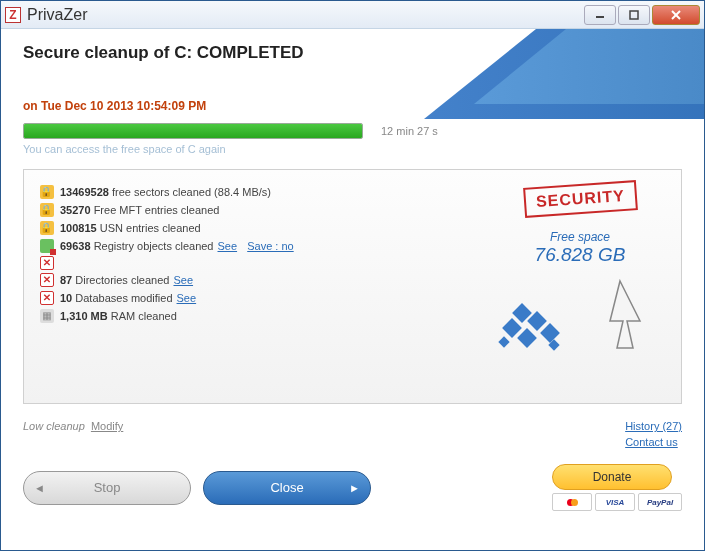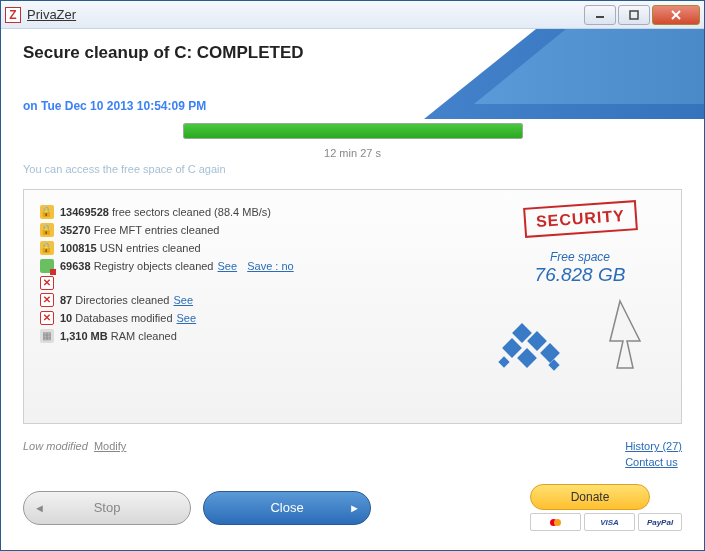--- a/index.html
+++ b/index.html
@@ -1,29 +1,29 @@
 <!DOCTYPE html>
 <html><head>
 <meta charset="utf-8">
 <style>
 * { box-sizing: border-box; margin: 0; padding: 0; }
 body { font-family: Tahoma, Arial, sans-serif; font-size: 11px; background: #5a8fc7; width: 705px; height: 551px; overflow: hidden; }
 .window { width: 705px; height: 551px; background: #fff; border: 1px solid #2a5a8f; display: flex; flex-direction: column; }
 .titlebar { height: 28px; background: linear-gradient(#f5f8fc, #e3ebf5); display: flex; align-items: center; padding: 0 4px; border-bottom: 1px solid #c5d5e5; }
 .app-icon { width: 16px; height: 16px; background: #fff; border: 1px solid #b33; color: #c33; font-weight: bold; font-size: 12px; text-align: center; line-height: 14px; margin-right: 6px; }
-.title-text { flex: 1; font-size: 13px; color: #333; text-decoration: underline; }
+.title-text { flex: 1; font-size: 16px; color: #333; }
 .win-btns { display: flex; gap: 2px; }
 .win-btn { width: 32px; height: 20px; border: 1px solid #aab; background: linear-gradient(#f5f7fb,#dce4ef); border-radius: 3px; display: flex; align-items: center; justify-content: center; cursor: pointer; }
 .win-btn.close { width: 48px; background: linear-gradient(#e98a7a,#d24b2e); border-color: #a83; color: #fff; font-weight: bold; }
 .content { flex: 1; padding: 14px 22px 10px 22px; position: relative; background: #fff; }
 .diagonal { position: absolute; top: 0; right: 0; width: 280px; height: 90px; background: linear-gradient(to right, #3a7bc8, #2a6cb8); clip-path: polygon(40% 0, 100% 0, 100% 100%, 0 100%); opacity: 0.95; }
 .diag-inner { position: absolute; top: 0; right: 0; width: 230px; height: 75px; background: linear-gradient(to right, #5a9ad8, #4a8ac8); clip-path: polygon(40% 0, 100% 0, 100% 100%, 0 100%); }
 .heading { font-size: 17px; font-weight: bold; color: #222; margin-bottom: 14px; position: relative; z-index: 2; }
-.subhead { font-size: 12px; font-weight: bold; color: #3b82f6; margin-bottom: 10px; position: relative; z-index: 2; margin-top: 36px; }
-.progress-row { display: flex; align-items: center; gap: 8px; margin-bottom: 4px; position: relative; z-index: 2; flex-direction: column; }
+.subhead { font-size: 12px; font-weight: bold; color: #c2410c; margin-bottom: 10px; position: relative; z-index: 2; margin-top: 36px; }
+.progress-row { display: flex; align-items: center; gap: 18px; margin-bottom: 4px; position: relative; z-index: 2; }
 .progress { width: 340px; height: 16px; border: 1px solid #9a9; background: #f5f5f5; border-radius: 2px; overflow: hidden; }
 .progress-fill { height: 100%; background: linear-gradient(#4ac840, #2aa820); width: 100%; }
 .elapsed { color: #888; font-size: 11px; }
 .accessmsg { color: #a5bfd5; font-size: 11px; margin-bottom: 14px; }
 .panel { border: 1px solid #d0d0d0; background: linear-gradient(#fdfdfd,#f2f2f2); padding: 14px 16px; display: flex; min-height: 235px; }
 .results { flex: 1; }
 .result-line { display: flex; align-items: center; gap: 6px; margin-bottom: 2px; font-size: 11px; color: #444; line-height: 16px; }
 .ricon { width: 14px; height: 14px; display: inline-flex; align-items: center; justify-content: center; font-size: 10px; border-radius: 2px; }
 .ic-lock { background: #f5c040; color: #7a5; }
 .ic-reg { background: #6ac060; color: #fff; position: relative; }
@@ -52,21 +52,21 @@
 .button-row { display: flex; align-items: center; gap: 12px; margin-top: 14px; }
 .pill { width: 168px; height: 34px; border-radius: 17px; display: flex; align-items: center; justify-content: center; font-size: 13px; position: relative; cursor: pointer; border: 1px solid #999; }
 .pill-stop { background: linear-gradient(#f2f2f2,#d8d8d8); color: #888; }
 .pill-close { background: linear-gradient(#5a9ad8,#2a6cb8); color: #fff; border-color: #2a5a8f; }
 .pill .chev { position: absolute; font-size: 11px; }
 .pill .chev.l { left: 10px; }
 .pill .chev.r { right: 10px; }
 .donate-block { margin-left: auto; text-align: center; }
 .donate-btn { width: 120px; height: 26px; background: linear-gradient(#ffe070,#ffc030); border: 1px solid #e0a020; border-radius: 13px; font-weight: normal; font-size: 12px; color: #333; cursor: pointer; display: flex; align-items: center; justify-content: center; margin-bottom: 3px; }
 .cards { display: flex; gap: 3px; justify-content: center; align-items: center; }
-.card { width: 51px; height: 18px; border: 1px solid #ccc; border-radius: 2px; font-size: 7px; display: flex; align-items: center; justify-content: center; font-weight: bold; }
+.card { width: 40px; height: 18px; border: 1px solid #ccc; border-radius: 2px; font-size: 7px; display: flex; align-items: center; justify-content: center; font-weight: bold; }
 .mc { background: #fff; }
 .mc span { display:inline-block; width:7px; height:7px; border-radius:50%; }
 .visa { background: #fff; color: #2a4a9a; font-style: italic; font-size: 8px; }
 .paypal { width: 44px; background: #fff; color: #253b80; font-style: italic; font-size: 8px; }
 </style>
 </head>
 <body>
 
 <div class="window">
   <div class="titlebar">
@@ -157,21 +157,21 @@
           </div>
           <svg class="arrow-cursor" width="70" height="85" viewBox="0 0 70 85">
             <path d="M35 5 L55 45 L42 45 L48 72 L32 72 L38 45 L25 45 Z" fill="#f5f5f5" stroke="#888" stroke-width="1.5"></path>
           </svg>
         </div>
       </div>
     </div>
 
     <div class="bottom-row">
       <div class="bottom-left">
-        <div><span class="lowp">Low modified</span>&nbsp;&nbsp;<span class="modify">Modify</span></div>
+        <div><span class="lowp">Low cleanup</span>&nbsp;&nbsp;<span class="modify">Modify</span></div>
       </div>
       <div class="bottom-right">
         <div><span class="link">History (27)</span></div>
         <div><span class="link">Contact us</span></div>
       </div>
     </div>
 
     <div class="button-row">
       <div class="pill pill-stop">
         <span class="chev l">◄</span>

